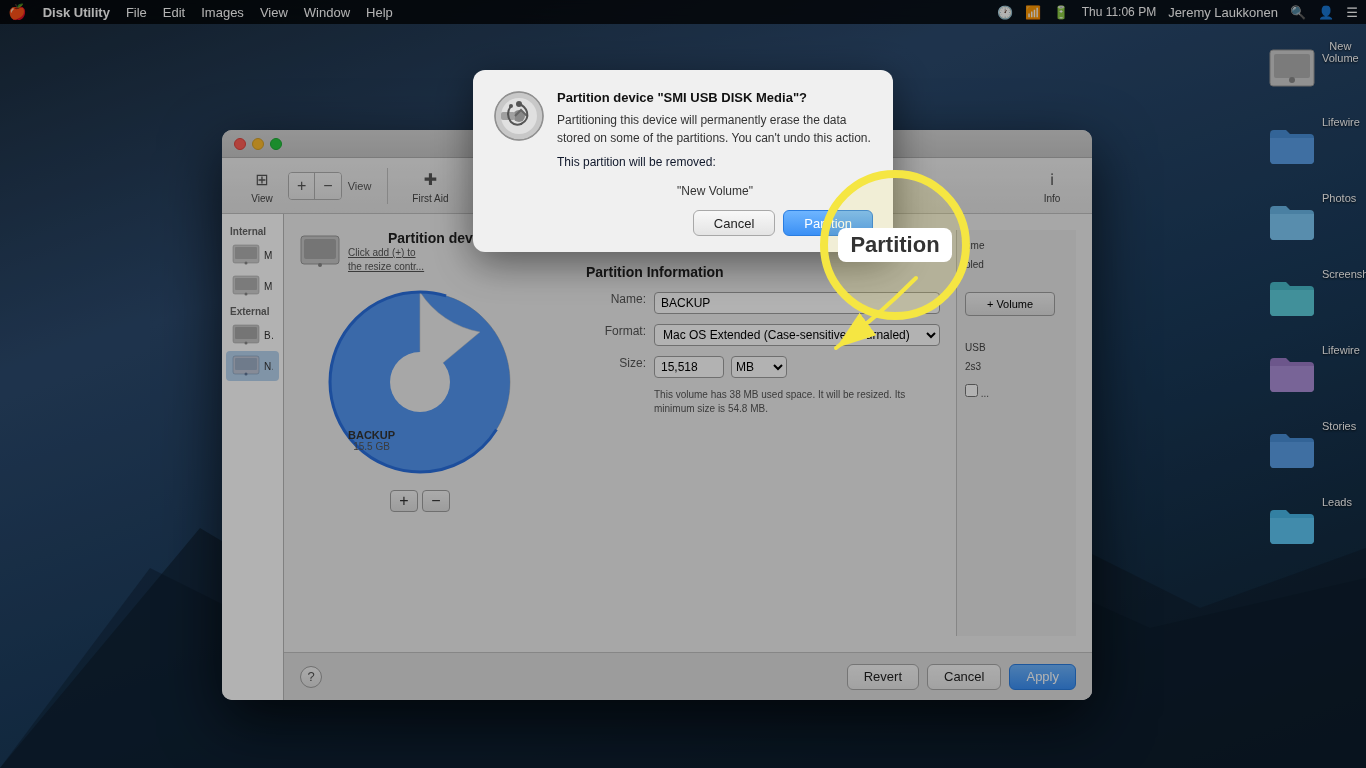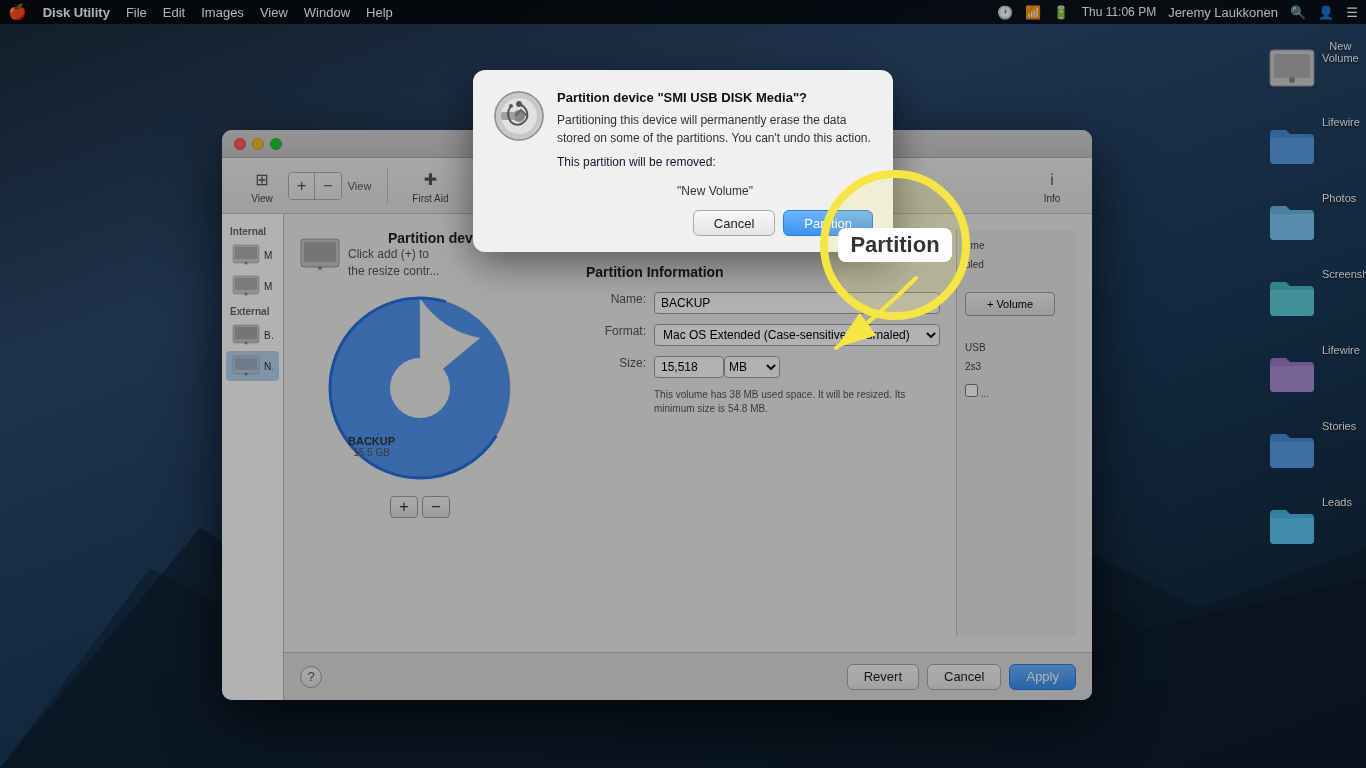--- a/index.html
+++ b/index.html
@@ -336,21 +336,21 @@
       height: 22px;
       border: 1px solid #a0a0a0;
       border-radius: 4px;
       padding: 0 4px;
       font-size: 12px;
       background: white;
     }
     .size-row {
       display: flex;
       align-items: center;
-      gap: 0;
+      gap: 7px;
     }
     .size-input {
       width: 70px;
       height: 22px;
       border: 1px solid #a0a0a0;
       border-radius: 4px;
       padding: 0 6px;
       font-size: 12px;
       background: white;
     }
@@ -767,21 +767,21 @@
 
           <div style="width:270px; flex-shrink:0;">
             <div style="display:flex;align-items:center;gap:8px;margin-bottom:8px;">
               <svg width="40" height="34" viewBox="0 0 40 34">
                 <rect x="1" y="1" width="38" height="28" rx="3" fill="#c8c8c8" stroke="#999" stroke-width="1"></rect>
                 <rect x="4" y="4" width="32" height="20" rx="2" fill="#a8a8a8"></rect>
                 <circle cx="20" cy="30" r="2" fill="#888"></circle>
               </svg>
               <div>
                 <div style="font-size:14px;font-weight:700;color:#222;padding-left:40px;">Partition dev</div>
-                <div style="font-size:12px;color:#555;line-height:1.4;">Click add (+) to<br>the resize contr...</div>
+                <div style="font-size:10px;color:#555;line-height:1.4;text-decoration:underline;">Click add (+) to<br>the resize contr...</div>
               </div>
             </div>
 
             <div class="partition-chart-container">
               <div class="partition-chart">
                 <svg width="200" height="200" viewBox="0 0 200 200">
 
                   <circle cx="100" cy="100" r="90" fill="#e0e0e0" stroke="#c0c0c0" stroke-width="1"></circle>
 
                   <path d="M100,100 L100,10 A90,90 0 1,1 99.9,10 Z" fill="#3a8af5" opacity="0.85"></path>

